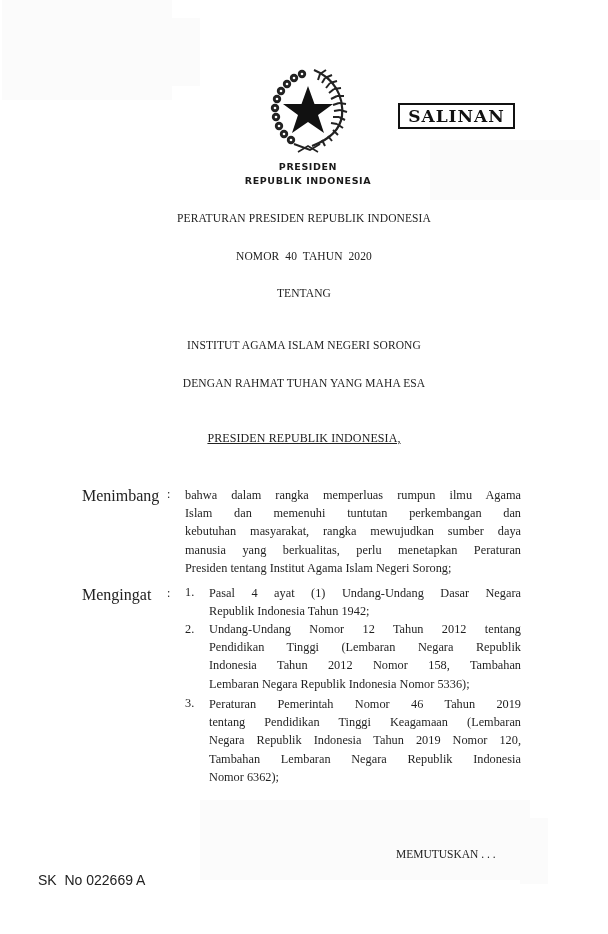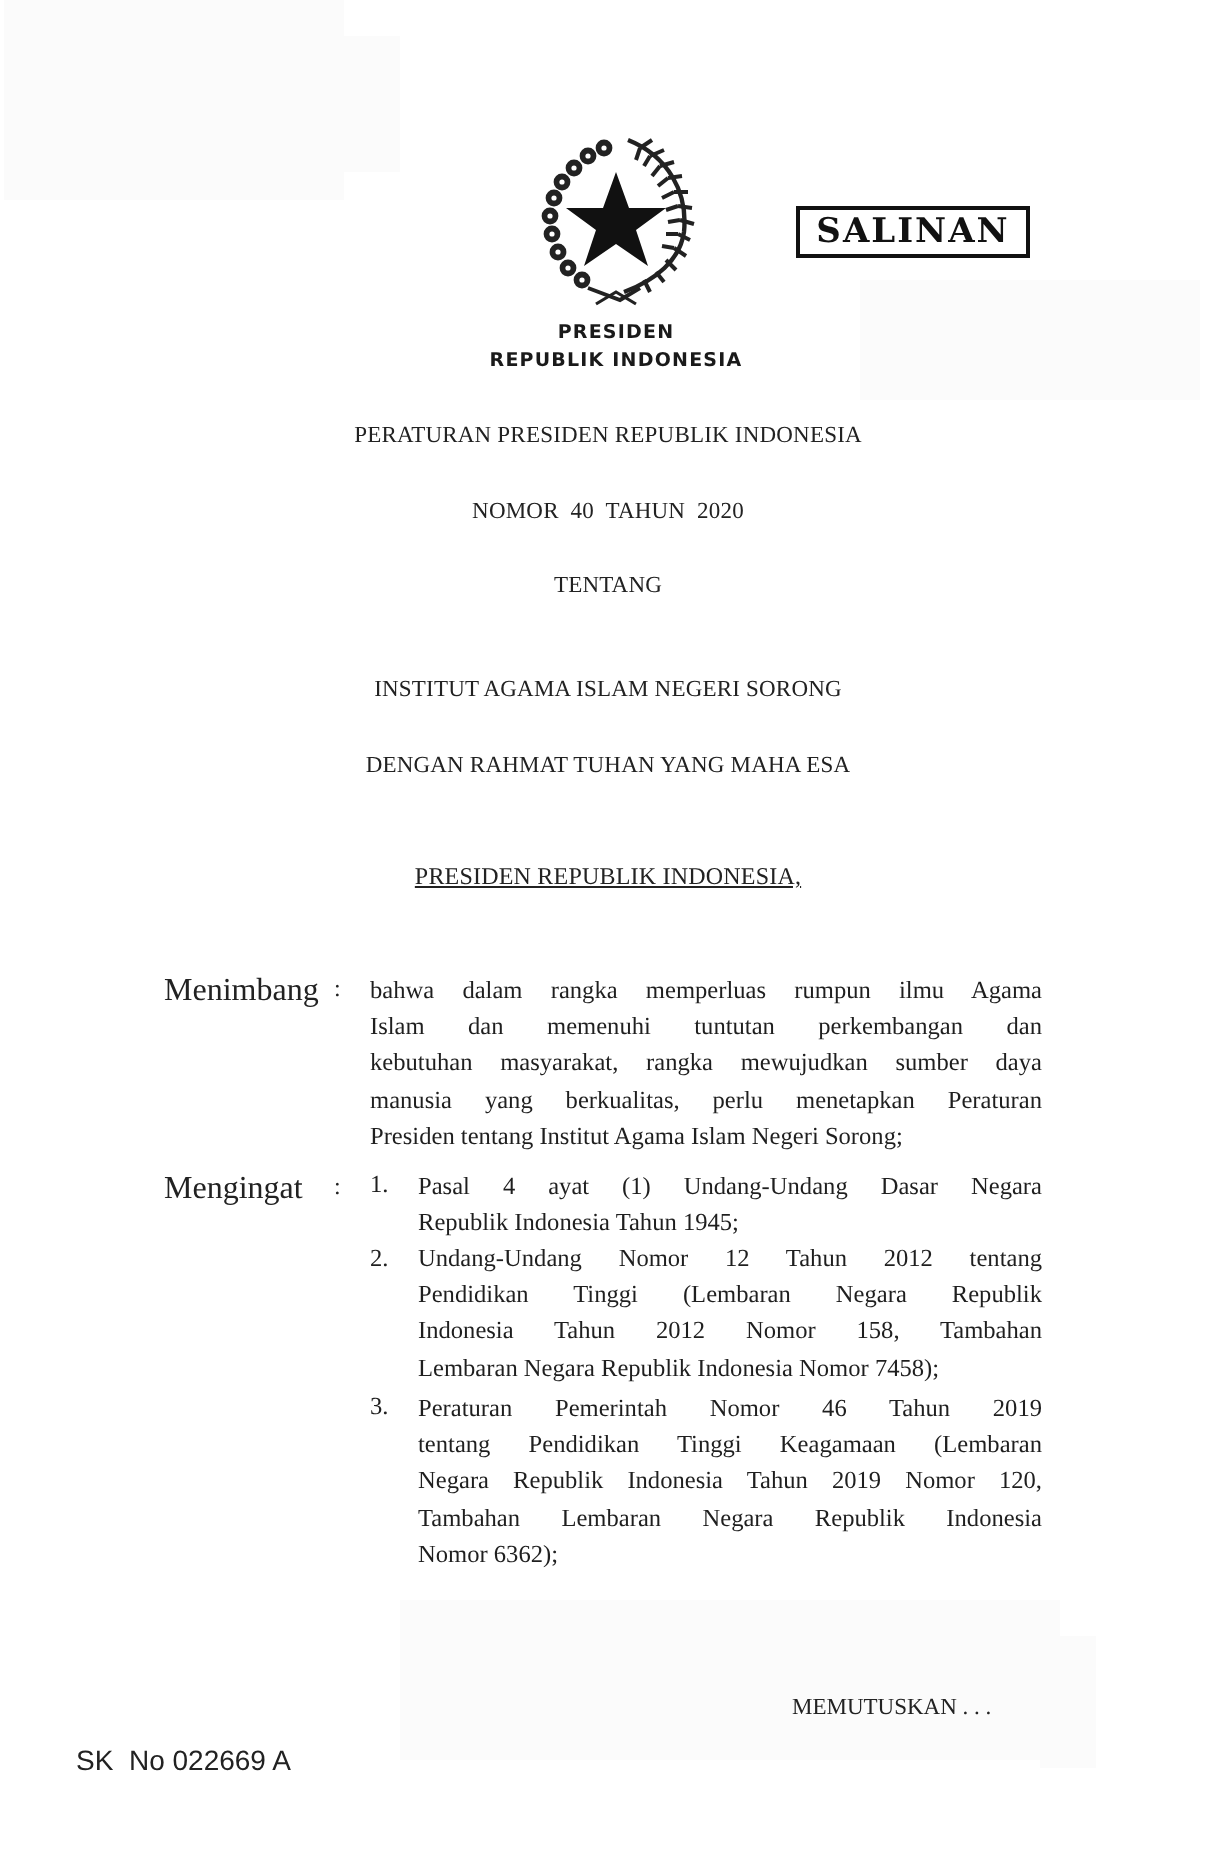--- a/index.html
+++ b/index.html
@@ -147,29 +147,29 @@
   <span class="ln">manusia yang berkualitas, perlu menetapkan Peraturan</span>
   <span class="ln last">Presiden tentang Institut Agama Islam Negeri Sorong;</span>
 </div>
 
 <div class="section-label" style="top:586px;">Mengingat</div>
 <div class="colon" style="top:586px;">:</div>
 
 <div class="item-num" style="top:585px;">1.</div>
 <div class="para item-text" style="top:584px;">
   <span class="ln">Pasal 4 ayat (1) Undang-Undang Dasar Negara</span>
-  <span class="ln last">Republik Indonesia Tahun 1945;</span>
+  <span class="ln last">Republik Indonesia Tahun 1942;</span>
 </div>
 
 <div class="item-num" style="top:622px;">2.</div>
 <div class="para item-text" style="top:620px;">
   <span class="ln">Undang-Undang Nomor 12 Tahun 2012 tentang</span>
   <span class="ln">Pendidikan Tinggi (Lembaran Negara Republik</span>
   <span class="ln">Indonesia Tahun 2012 Nomor 158, Tambahan</span>
-  <span class="ln last">Lembaran Negara Republik Indonesia Nomor 7458);</span>
+  <span class="ln last">Lembaran Negara Republik Indonesia Nomor 5336);</span>
 </div>
 
 <div class="item-num" style="top:696px;">3.</div>
 <div class="para item-text" style="top:695px;">
   <span class="ln">Peraturan Pemerintah Nomor 46 Tahun 2019</span>
   <span class="ln">tentang Pendidikan Tinggi Keagamaan (Lembaran</span>
   <span class="ln">Negara Republik Indonesia Tahun 2019 Nomor 120,</span>
   <span class="ln">Tambahan Lembaran Negara Republik Indonesia</span>
   <span class="ln last">Nomor 6362);</span>
 </div>

